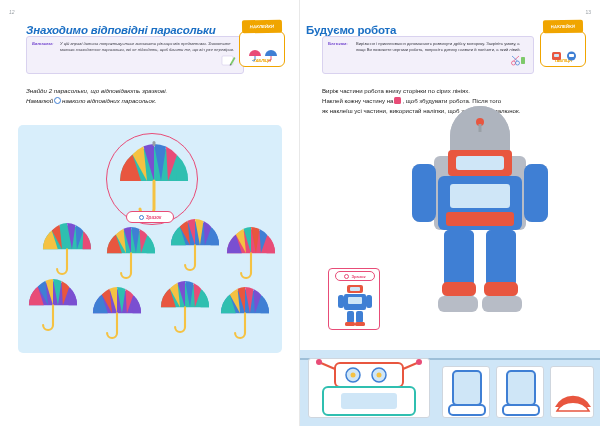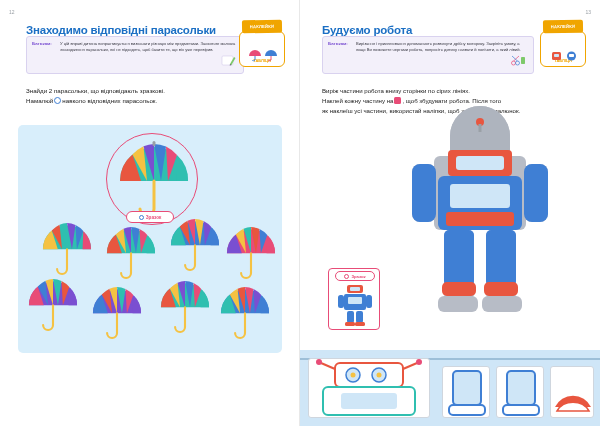--- a/index.html
+++ b/index.html
@@ -6,34 +6,34 @@
   html, body { margin: 0; padding: 0; }
   body {
     width: 600px; height: 426px;
     font-family: "Liberation Sans", sans-serif;
     background: #ffffff;
     overflow: hidden;
     position: relative;
   }
   .spread { position: absolute; inset: 0; display: flex; }
   .page { position: relative; width: 300px; height: 426px; background: #fff; }
-  .page-left { border-right: 1px solid #e8e8e8; }
+  .page-left { border-right: 1px solid #e8e8e8; font-style: italic; }
 
   .folio {
     position: absolute; top: 9px; font-size: 5px; color: #9aa0a6;
   }
   .folio-left { left: 9px; }
   .folio-right { right: 9px; }
 
   .heading {
     position: absolute; top: 24px; left: 26px;
     font-size: 11.5px; font-weight: bold; color: #1b6fc4;
     letter-spacing: -0.2px;
   }
-  .page-right .heading { left: 22px; }
+  .page-right .heading { left: 6px; }
 
   .info-box {
     position: absolute; top: 36px; left: 26px; width: 218px; height: 38px;
     background: #f3f0fa; border: 1px solid #d9d2ef; border-radius: 3px;
   }
   .page-right .info-box { left: 22px; width: 212px; }
   .info-label {
     position: absolute; top: 4px; left: 5px;
     font-size: 4.4px; font-weight: bold; color: #7a4fd1;
   }

